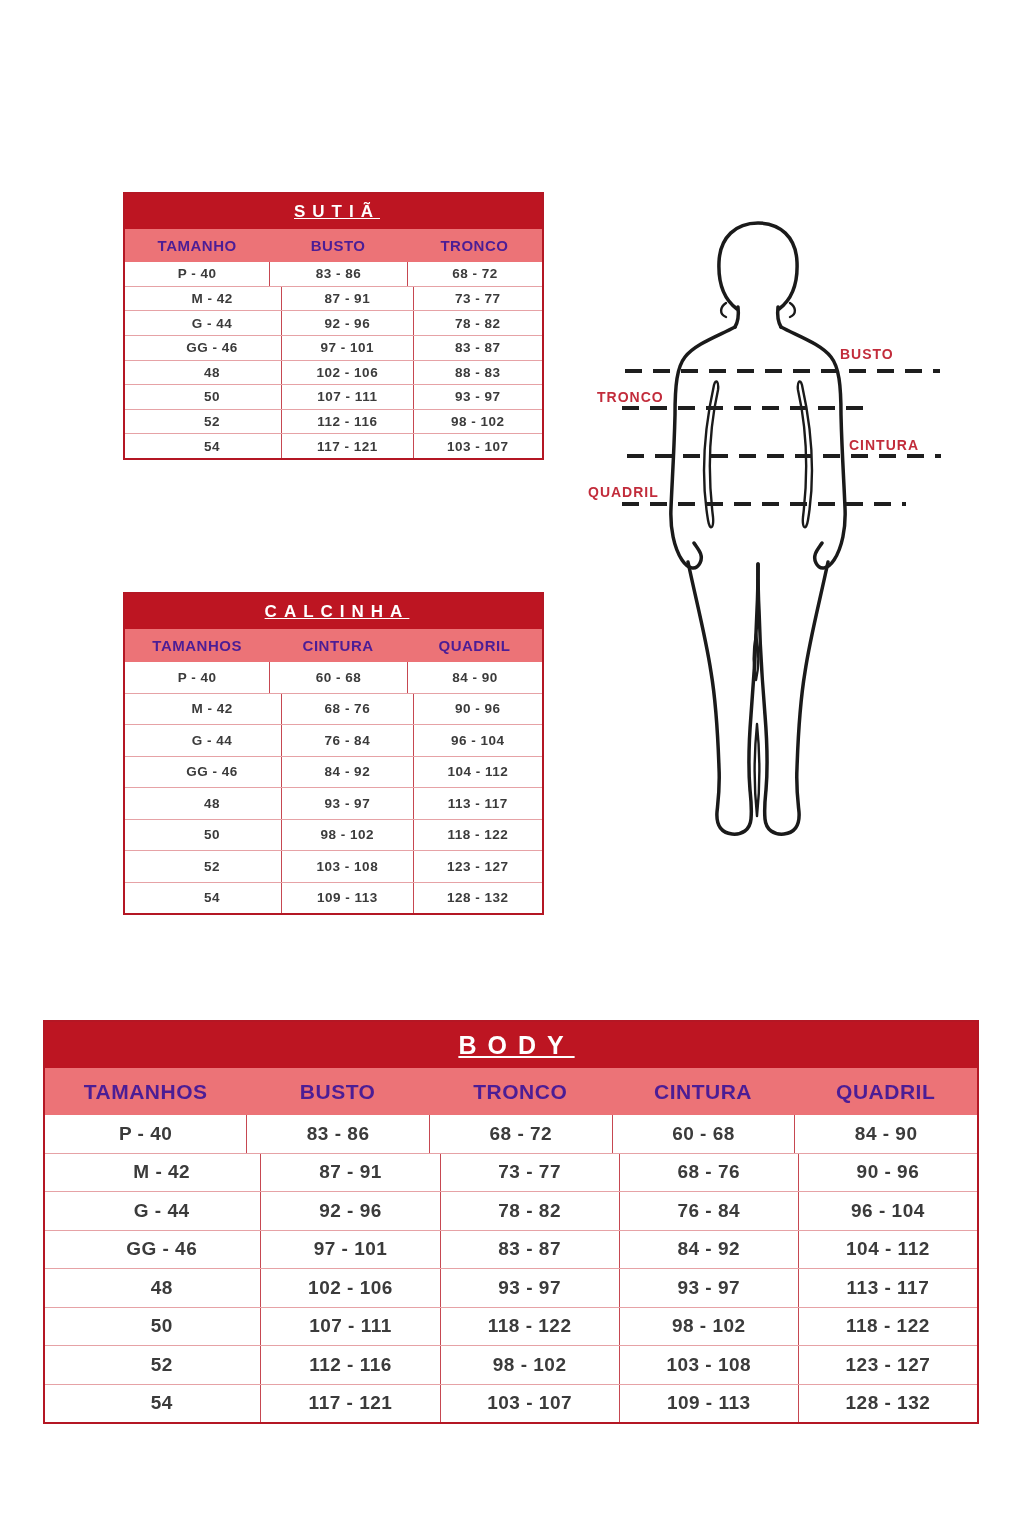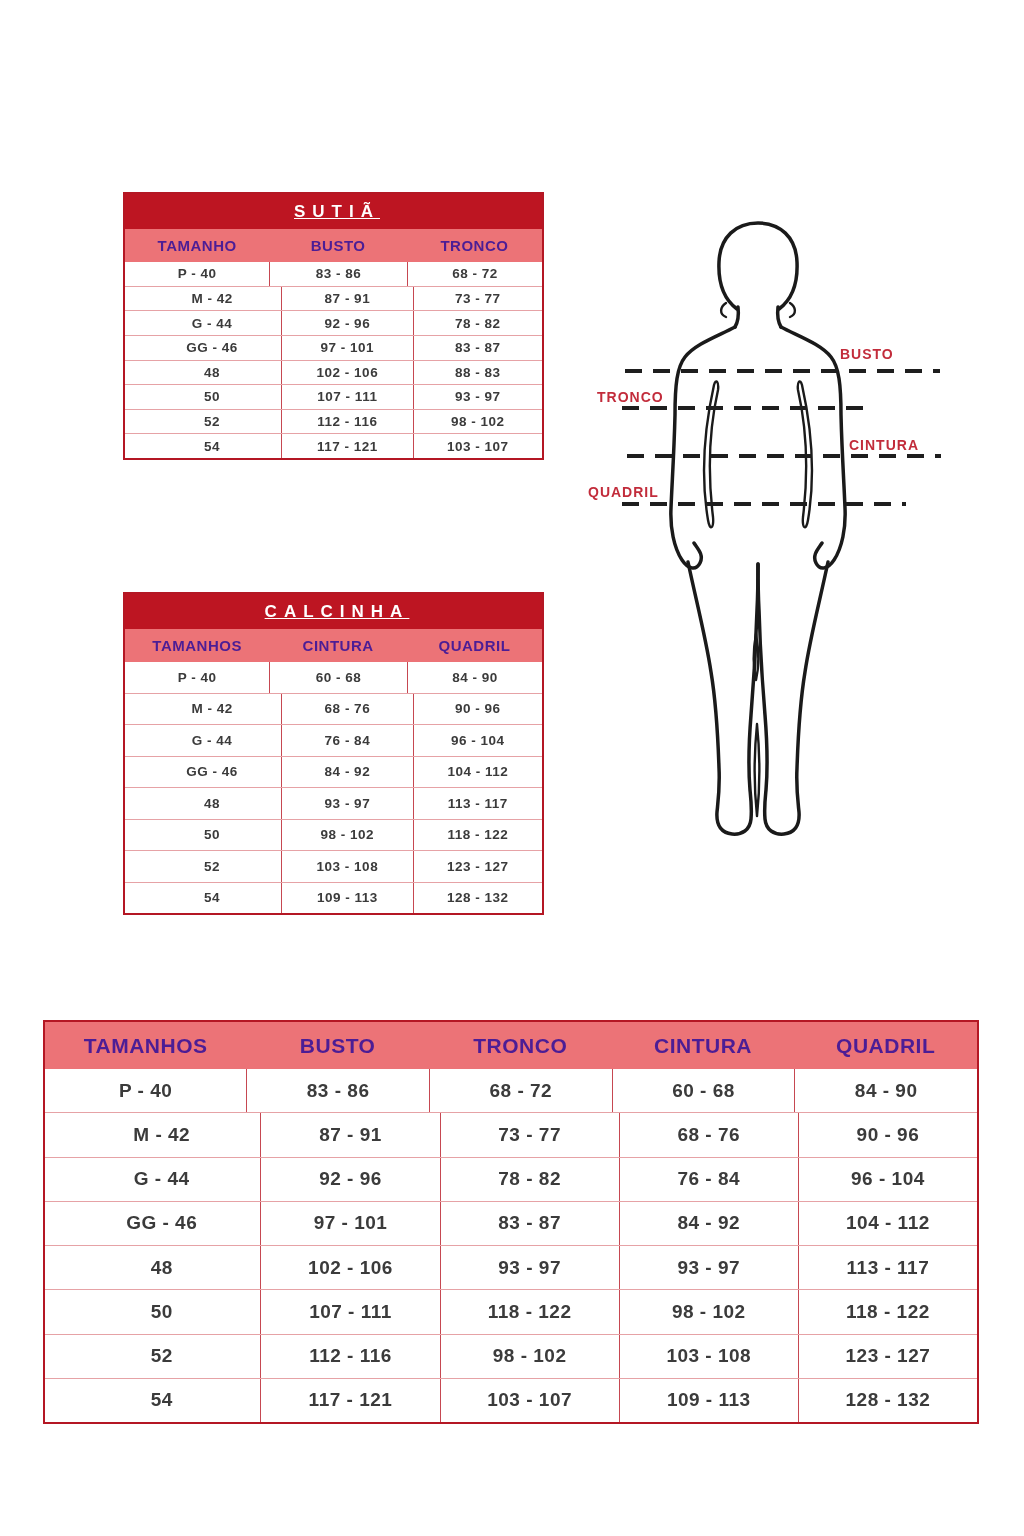--- a/index.html
+++ b/index.html
@@ -189,20 +189,21 @@
         </div>
         <div class="tbl-row cols-3">
           <div class="cell">54</div>
           <div class="cell">109 - 113</div>
           <div class="cell">128 - 132</div>
         </div>
       </div>
     </section>
 
   <section class="size-table big" style="left:43px; top:1020px; width:936px; height:404px;">
+      <div class="tbl-title">BODY</div>
       <div class="tbl-head cols-5">
         <div class="cell">TAMANHOS</div>
         <div class="cell">BUSTO</div>
         <div class="cell">TRONCO</div>
         <div class="cell">CINTURA</div>
         <div class="cell">QUADRIL</div>
       </div>
       <div class="tbl-body">
         <div class="tbl-row cols-5">
           <div class="cell">P - 40</div>

